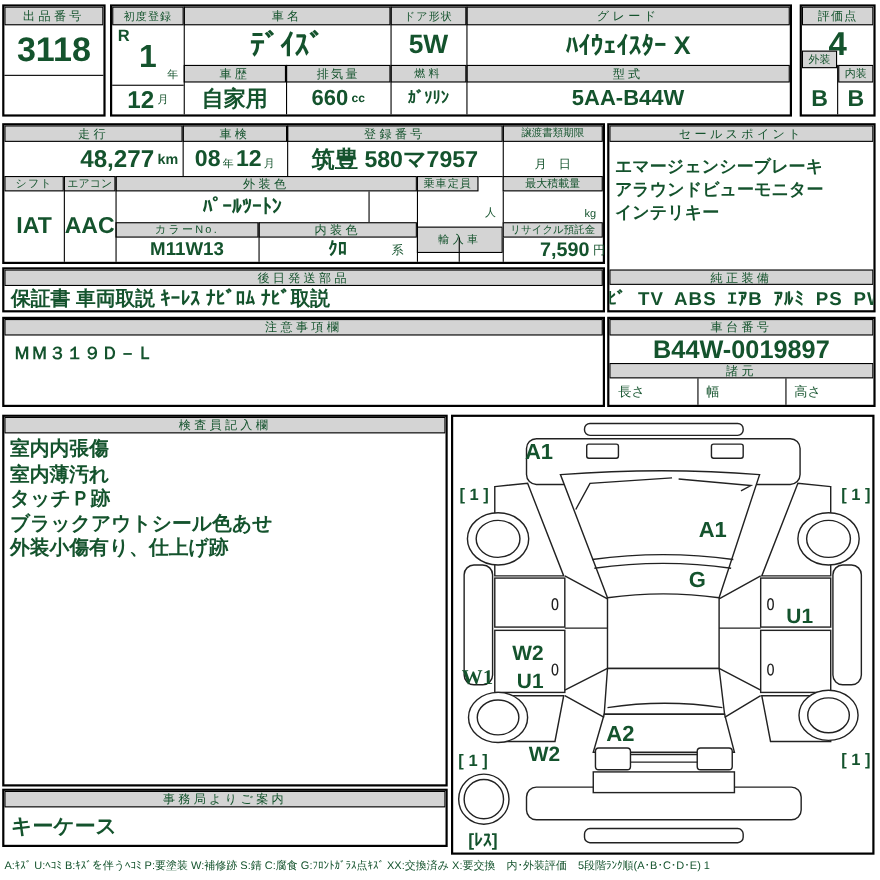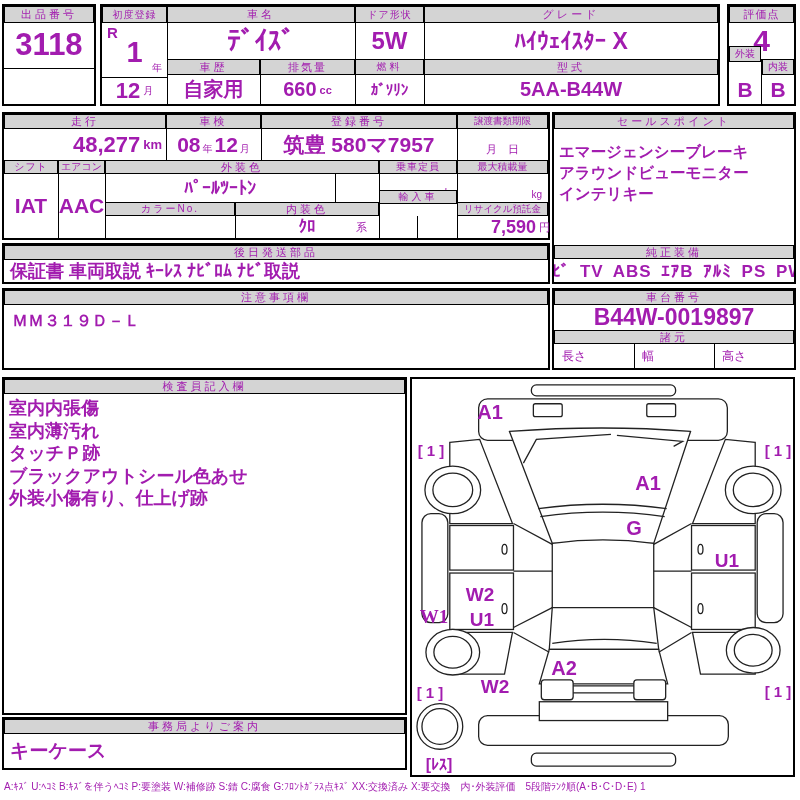--- a/index.html
+++ b/index.html
@@ -1,17 +1,17 @@
 <!DOCTYPE html>
 <html><head>
 <meta charset="utf-8">
 <style>
   html,body{margin:0;padding:0;background:#fff;}
   .sheet{position:relative;width:800px;height:800px;background:#fff;
-         font-family:"Liberation Sans","DejaVu Sans",sans-serif;color:#a21caf;overflow:hidden;}
+         font-family:"Liberation Sans","DejaVu Sans",sans-serif;color:#14532d;overflow:hidden;}
   .box{position:absolute;background:#fff;border:2px solid #000;box-sizing:border-box;}
   .hd{position:absolute;background:#d4d4d4;border:1px solid #000;box-sizing:border-box;
       display:flex;align-items:center;justify-content:center;
       font-size:11px;letter-spacing:3px;white-space:nowrap;overflow:hidden;}
   .val{position:absolute;display:flex;align-items:center;justify-content:center;
        font-weight:bold;white-space:nowrap;box-sizing:border-box;overflow:hidden;}
   .ln{position:absolute;background:#000;}
   .u{font-weight:bold;margin-left:3px;font-size:11px;}
   .small{font-weight:normal;font-size:10px;}
   .lines{position:absolute;font-weight:bold;}
@@ -102,35 +102,36 @@
     <div class="val" style="left:453px;top:15px;width:91px;height:31px;align-items:flex-end;padding-bottom:3px;font-weight:normal;font-size:11px">月　日</div>
 
     <div class="ln" style="left:162px;top:0;width:1px;height:46px"></div>
     <div class="ln" style="left:257px;top:0;width:1px;height:46px"></div>
     <div class="ln" style="left:453px;top:0;width:1px;height:124px"></div>
     <div class="ln" style="left:0;right:0;top:46px;height:1px"></div>
 
     <div class="hd" style="left:0;top:46px;width:54px;height:14px;font-size:10px;letter-spacing:1px">シフト</div>
     <div class="hd" style="left:54px;top:46px;width:47px;height:14px;font-size:10px;letter-spacing:0">エアコン</div>
     <div class="hd" style="left:101px;top:46px;width:274px;height:14px">外装色</div>
-    <div class="hd" style="left:375px;top:46px;width:78px;height:14px;font-size:10px;letter-spacing:1px">乗車定員</div>
+    <div class="hd" style="left:375px;top:46px;width:56px;height:14px;font-size:10px;letter-spacing:1px">乗車定員</div>
     <div class="hd" style="left:453px;top:46px;width:91px;height:14px;font-size:10px;letter-spacing:0">最大積載量</div>
 
     <div class="val" style="left:0;top:60px;width:54px;height:64px;font-size:21px">IAT</div>
     <div class="val" style="left:54px;top:60px;width:47px;height:64px;font-size:21px">AAC</div>
     <div class="val" style="left:101px;top:60px;width:230px;height:28px;font-size:18px">ﾊﾟｰﾙﾂｰﾄﾝ</div>
     <div class="ln" style="left:331px;top:60px;width:1px;height:28px"></div>
     <div class="val" style="left:375px;top:60px;width:78px;height:28px;align-items:flex-end;justify-content:flex-end;padding:0 6px 2px 0;font-weight:normal;font-size:10px">人</div>
     <div class="val" style="left:453px;top:60px;width:91px;height:28px;align-items:flex-end;justify-content:flex-end;padding:0 6px 2px 0;font-weight:normal;font-size:10px">kg</div>
 
     <div class="hd" style="left:101px;top:88px;width:130px;height:14px;font-size:10px;letter-spacing:2px">カラーNo.</div>
     <div class="hd" style="left:231px;top:88px;width:144px;height:14px">内装色</div>
-    <div class="hd" style="left:375px;top:76px;width:78px;height:14px;font-size:10px">輸入車</div>
+    <div class="hd" style="left:375px;top:92px;width:78px;height:24px;font-size:10px">輸入車</div>
     <div class="hd" style="left:453px;top:88px;width:91px;height:14px;font-size:9.5px;letter-spacing:0">リサイクル預託金</div>
 
+    <div class="val" style="left:101px;top:102px;width:130px;height:22px;font-size:17px">M11W13</div>
     <div class="val" style="left:231px;top:102px;width:144px;height:22px">
       <span style="font-size:17px">ｸﾛ</span>
       <span style="position:absolute;right:12px;bottom:3px;font-size:11px;font-weight:normal">系</span>
     </div>
     <div class="val" style="left:375px;top:102px;width:78px;height:22px"></div>
     <div class="ln" style="left:413px;top:102px;width:1px;height:22px"></div>
     <div class="val" style="left:453px;top:102px;width:97px;height:22px;justify-content:flex-end;padding-right:4px">
       <span style="font-size:18px">7,590</span>
       <span class="u" style="font-weight:normal">円</span>
     </div>

